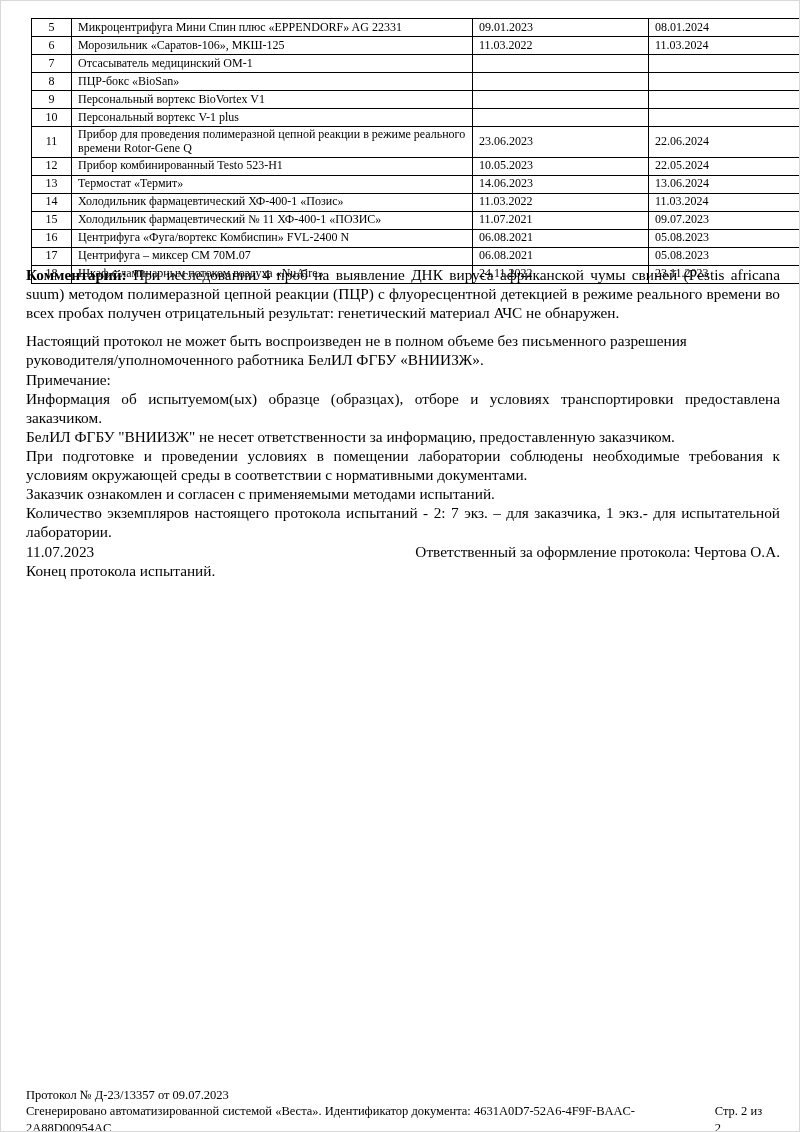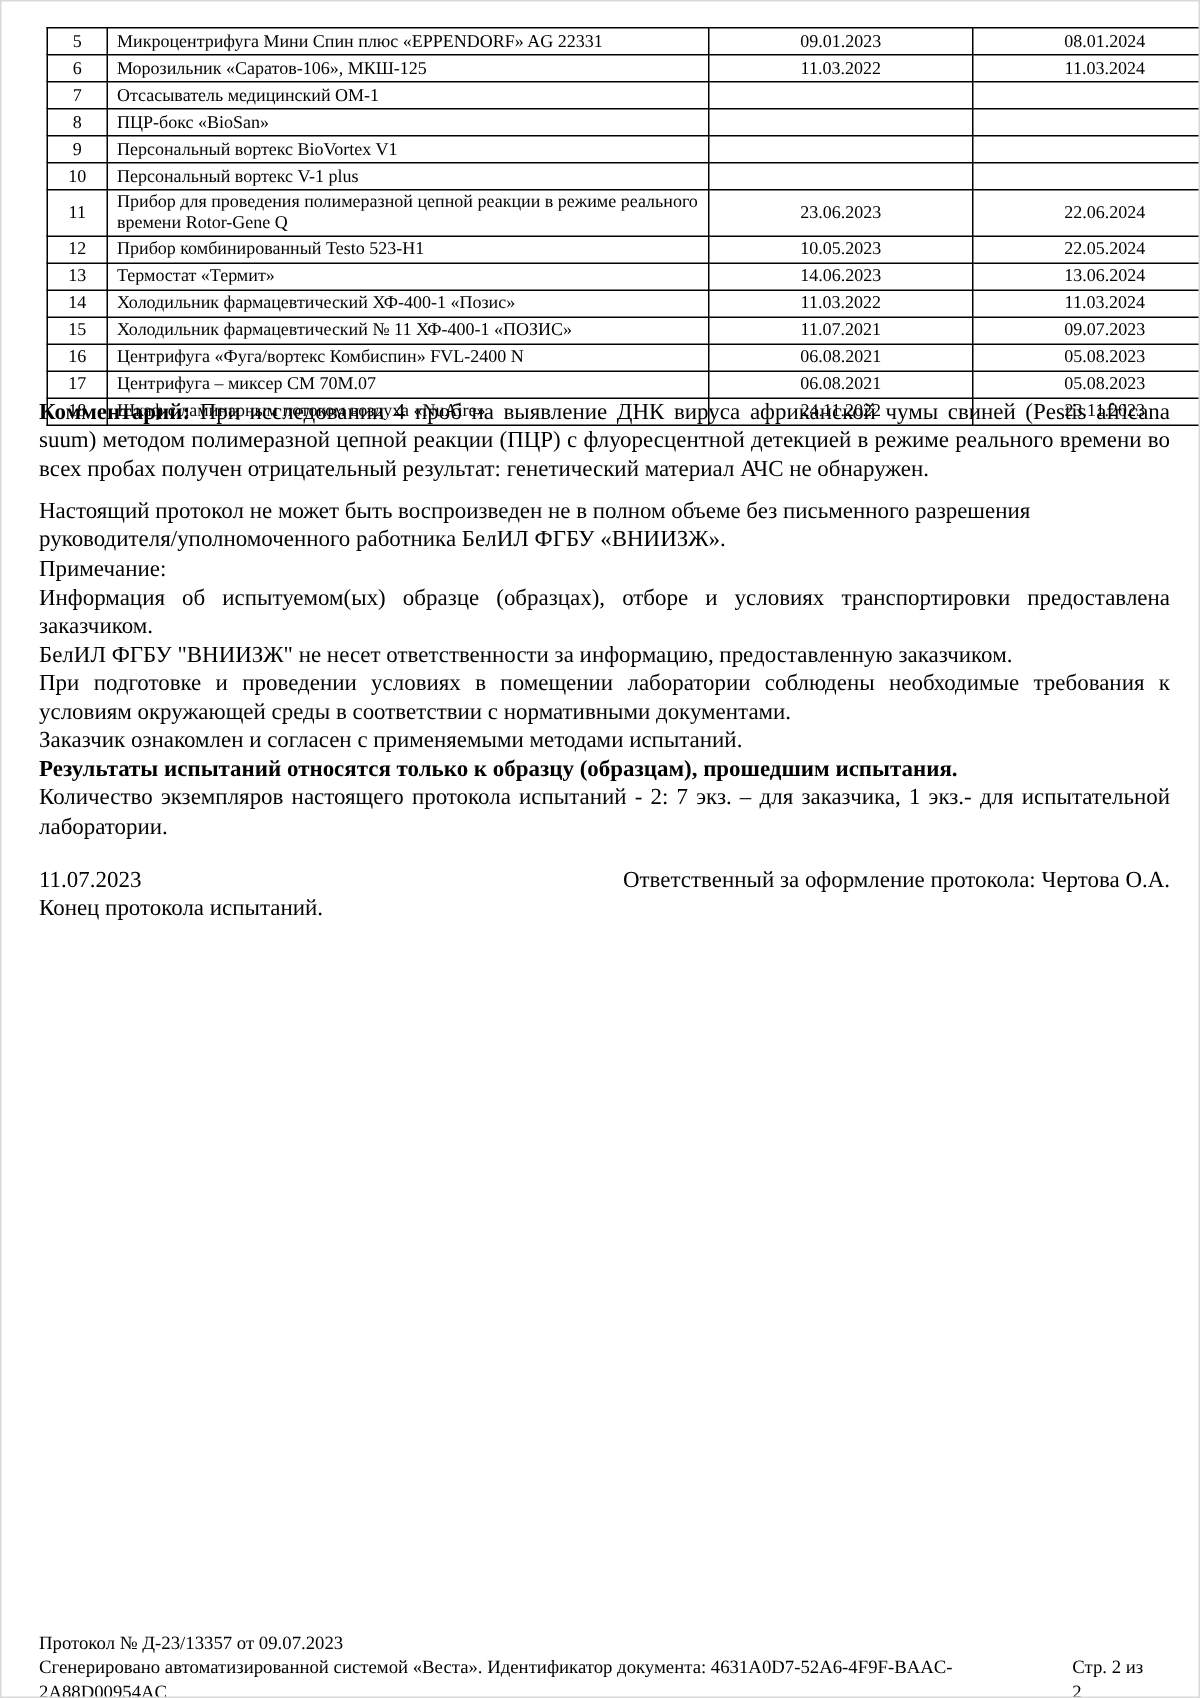--- a/index.html
+++ b/index.html
@@ -11,30 +11,30 @@
   table.equip{
     position:absolute;top:17px;left:30px;width:742px;
     border-collapse:collapse;font-size:12px;table-layout:fixed;
   }
   table.equip td{
     border:1px solid #000;padding:1px 6px;height:15px;
     line-height:1.15;vertical-align:middle;overflow:hidden;
   }
   td.c-num{width:27px;text-align:center;padding:1px 2px;}
   td.c-name{width:388px;}
-  td.c-date{width:163px;text-align:center;}
+  td.c-date{width:163px;text-align:left;}
   .body{
     position:absolute;left:25px;top:264px;width:754px;
     font-size:15.3px;line-height:1.25;
   }
   .body p{margin:0;}
   .just{text-align:justify;}
   .cmt{margin-bottom:9px !important;}
   .b{font-weight:bold;}
-  .sig{display:flex;justify-content:space-between;margin-top:16px;}
+  .sig{display:flex;justify-content:space-between;}
   .footer{
     position:absolute;left:25px;top:1086px;width:750px;
     font-size:12.5px;line-height:1.3;
   }
   .frow{display:flex;justify-content:space-between;}
   .frow span:last-child{padding-right:5px;}
 </style>
 </head>
 <body>
 
@@ -131,21 +131,20 @@
 
   <div class="body">
     <p class="just cmt"><span class="b">Комментарий:</span> <span>При исследовании 4 проб на выявление ДНК вируса африканской чумы свиней (Pestis africana suum) методом полимеразной цепной реакции (ПЦР) с флуоресцентной детекцией в режиме реального времени во всех пробах получен отрицательный результат: генетический материал АЧС не обнаружен.</span></p>
 
     <p>Настоящий протокол не может быть воспроизведен не в полном объеме без письменного разрешения руководителя/уполномоченного работника БелИЛ ФГБУ «ВНИИЗЖ».</p>
     <p>Примечание:</p>
     <p class="just">Информация об испытуемом(ых) образце (образцах), отборе и условиях транспортировки предоставлена заказчиком.</p>
     <p>БелИЛ ФГБУ "ВНИИЗЖ" не несет ответственности за информацию, предоставленную заказчиком.</p>
     <p class="just">При подготовке и проведении условиях в помещении лаборатории соблюдены необходимые требования к условиям окружающей среды в соответствии с нормативными документами.</p>
     <p>Заказчик ознакомлен и согласен с применяемыми методами испытаний.</p>
-    <p class="b">Результаты испытаний относятся только к образцу (образцам), прошедшим испытания.</p>
     <p class="just">Количество экземпляров настоящего протокола испытаний - 2: 7 экз. – для заказчика, 1 экз.- для испытательной лаборатории.</p>
 
     <div class="sig">
       <span>11.07.2023</span>
       <span>Ответственный за оформление протокола: Чертова О.А.</span>
     </div>
     <p>Конец протокола испытаний.</p>
   </div>
 
   <div class="footer">

